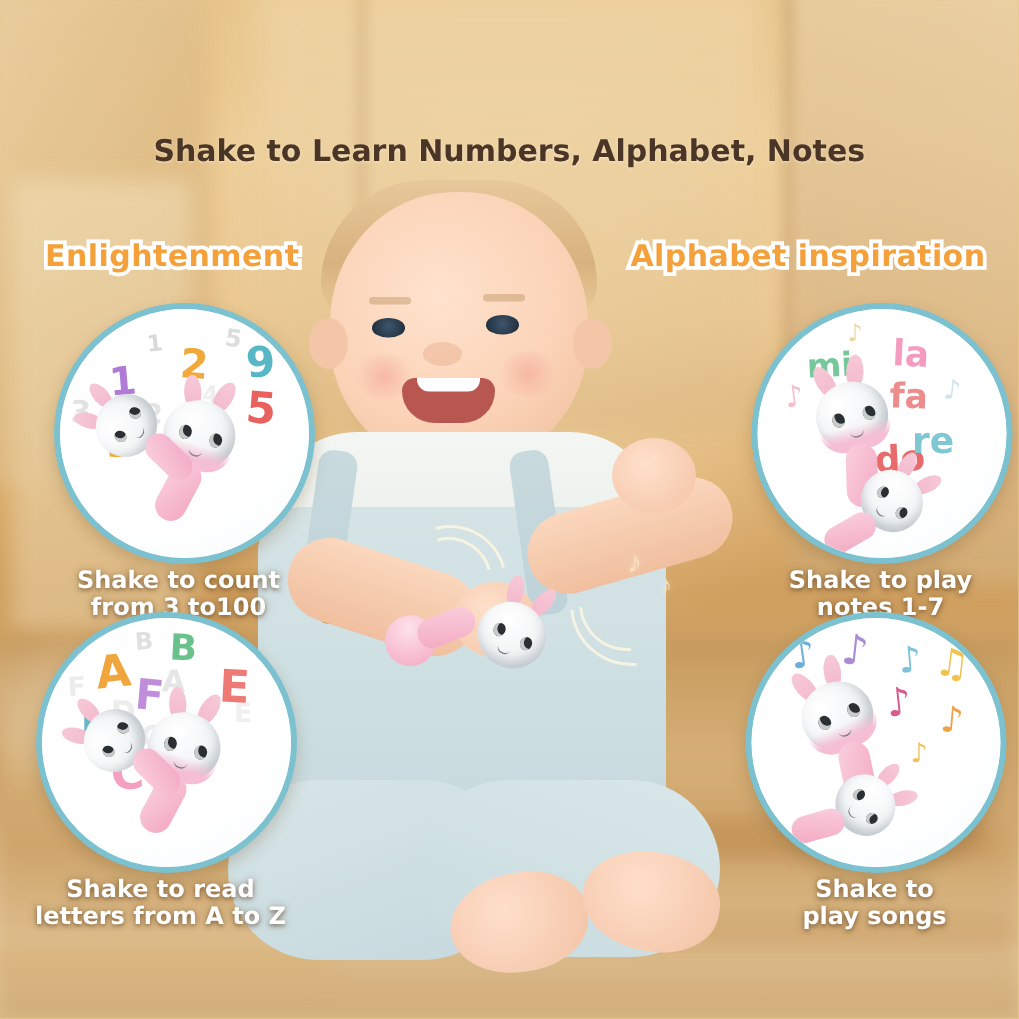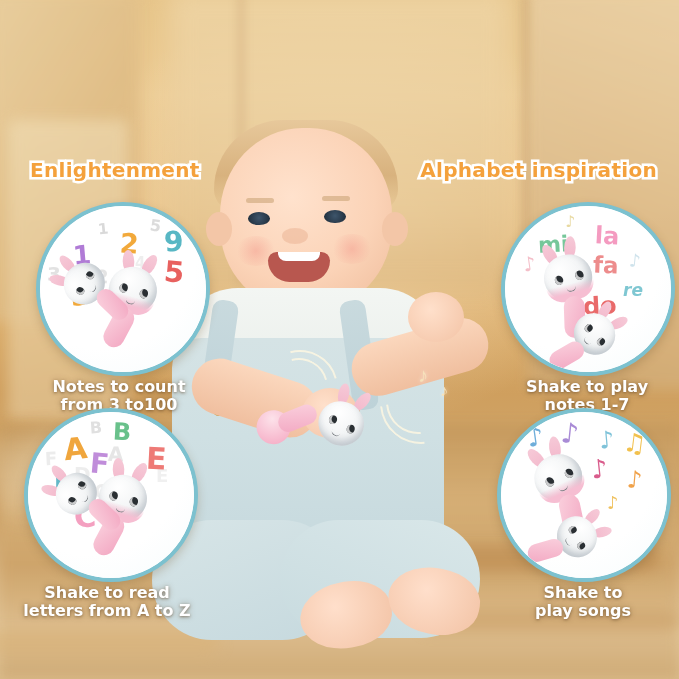--- a/index.html
+++ b/index.html
@@ -205,20 +205,21 @@
     </div>
 
     <div class="wave" style="left:120px;top:238px;width:54px;height:54px;transform:rotate(30deg);"></div>
     <div class="wave" style="left:112px;top:230px;width:72px;height:72px;transform:rotate(30deg);"></div>
     <div class="wave" style="left:236px;top:250px;width:60px;height:60px;transform:rotate(-140deg);"></div>
     <div class="wave" style="left:230px;top:242px;width:78px;height:78px;transform:rotate(-140deg);"></div>
     <div class="note-doodle" style="left:268px;top:244px;">♪</div>
     <div class="note-doodle" style="left:290px;top:262px;font-size:16px;">♪</div>
   </div>
 
+  <div class="subtitle">Shake to Learn Numbers, Alphabet, Notes</div>
 
   <div class="sec-label sec-left">Enlightenment</div>
   <div class="sec-label sec-right">Alphabet inspiration</div>
 
   <div class="bubble b1">
     <div class="inner" id="glyphs-0">
         <span class="g" style="left: 95px; top: 50px; font-size: 15px; color: rgb(238, 238, 238); transform: rotate(0deg);">4</span>
         <span class="g" style="left: 124px; top: 52px; font-size: 29px; color: rgb(232, 97, 95); transform: rotate(5deg);">5</span>
         <span class="g" style="left: 30px; top: 74px; font-size: 30px; color: rgb(242, 169, 59); transform: rotate(-8deg);">3</span>
         <span class="g" style="left: 56px; top: 62px; font-size: 18px; color: rgb(228, 228, 228); transform: rotate(2deg);">2</span>
@@ -243,21 +244,21 @@
         <div class="r-ear" style="left:30px;top:-16px;transform:rotate(16deg);"></div>
         <div class="r-head" style="left:4px;top:0;"></div>
         <div class="eye" style="left:14px;top:18px;"></div>
         <div class="eye" style="left:34px;top:18px;"></div>
         <div class="mouth" style="left:23px;top:30px;"></div>
         <div class="r-handle" style="left:14px;top:40px;transform:rotate(12deg);"></div>
       </div>
     </div>
   </div>
   <div class="cap c1">
-    <div>Notes to count</div>
+    <div>Shake to count</div>
     <div>from 3 to100</div>
   </div>
 
   <div class="bubble b2">
     <div class="inner" id="glyphs-1">
         <span class="g" style="left: 46px; top: 90px; font-size: 30px; color: rgb(244, 160, 192); transform: rotate(-4deg);">C</span>
         <span class="g" style="left: 66px; top: 70px; font-size: 19px; color: rgb(236, 236, 236); transform: rotate(0deg);">C</span>
         <span class="g" style="left: 128px; top: 55px; font-size: 18px; color: rgb(240, 240, 240); transform: rotate(0deg);">E</span>
         <span class="g" style="left: 26px; top: 62px; font-size: 24px; color: rgb(99, 184, 199); transform: rotate(0deg);">D</span>
         <span class="g" style="left: 46px; top: 52px; font-size: 20px; color: rgb(237, 237, 237); transform: rotate(0deg);">D</span>
@@ -293,21 +294,21 @@
     <div>Shake to read</div>
     <div>letters from A to Z</div>
   </div>
 
   <div class="bubble b3">
     <div class="inner" id="glyphs-2">
         <span class="g" style="left: 60px; top: 8px; font-size: 16px; color: rgb(232, 217, 160); transform: rotate(0deg);">♪</span>
         <span class="g" style="left: 124px; top: 46px; font-size: 18px; color: rgb(207, 227, 236); transform: rotate(6deg);">♪</span>
         <span class="g" style="left: 18px; top: 48px; font-size: 20px; color: rgb(244, 191, 201); transform: rotate(-8deg);">♪</span>
         <span class="g" style="left: 78px; top: 88px; font-size: 24px; color: rgb(233, 106, 106); transform: rotate(-3deg);">do</span>
-        <span class="g" style="left: 118px; top: 76px; font-size: 17px; color: rgb(127, 199, 210); transform: rotate(0deg); font-style: italic;">re</span>
+        <span class="g" style="left: 103px; top: 76px; font-size: 24px; color: rgb(127, 199, 210); transform: rotate(0deg);">re</span>
         <span class="g" style="left: 88px; top: 48px; font-size: 23px; color: rgb(237, 140, 140); transform: rotate(2deg);">fa</span>
         <span class="g" style="left: 90px; top: 18px; font-size: 24px; color: rgb(244, 155, 192); transform: rotate(3deg);">la</span>
         <span class="g" style="left: 33px; top: 28px; font-size: 22px; color: rgb(118, 199, 154); transform: rotate(-3deg);">mi</span>
       <div class="rattle" style="left:30px;top:56px;transform:rotate(-14deg) scale(1.05);">
         <div class="r-ear" style="left:10px;top:-14px;transform:rotate(-18deg);"></div>
         <div class="r-ear" style="left:30px;top:-16px;transform:rotate(16deg);"></div>
         <div class="r-head" style="left:4px;top:0;"></div>
         <div class="r-cheekband" style="left:4px;top:28px;"></div>
         <div class="eye" style="left:14px;top:18px;"></div>
         <div class="eye" style="left:34px;top:18px;"></div>

